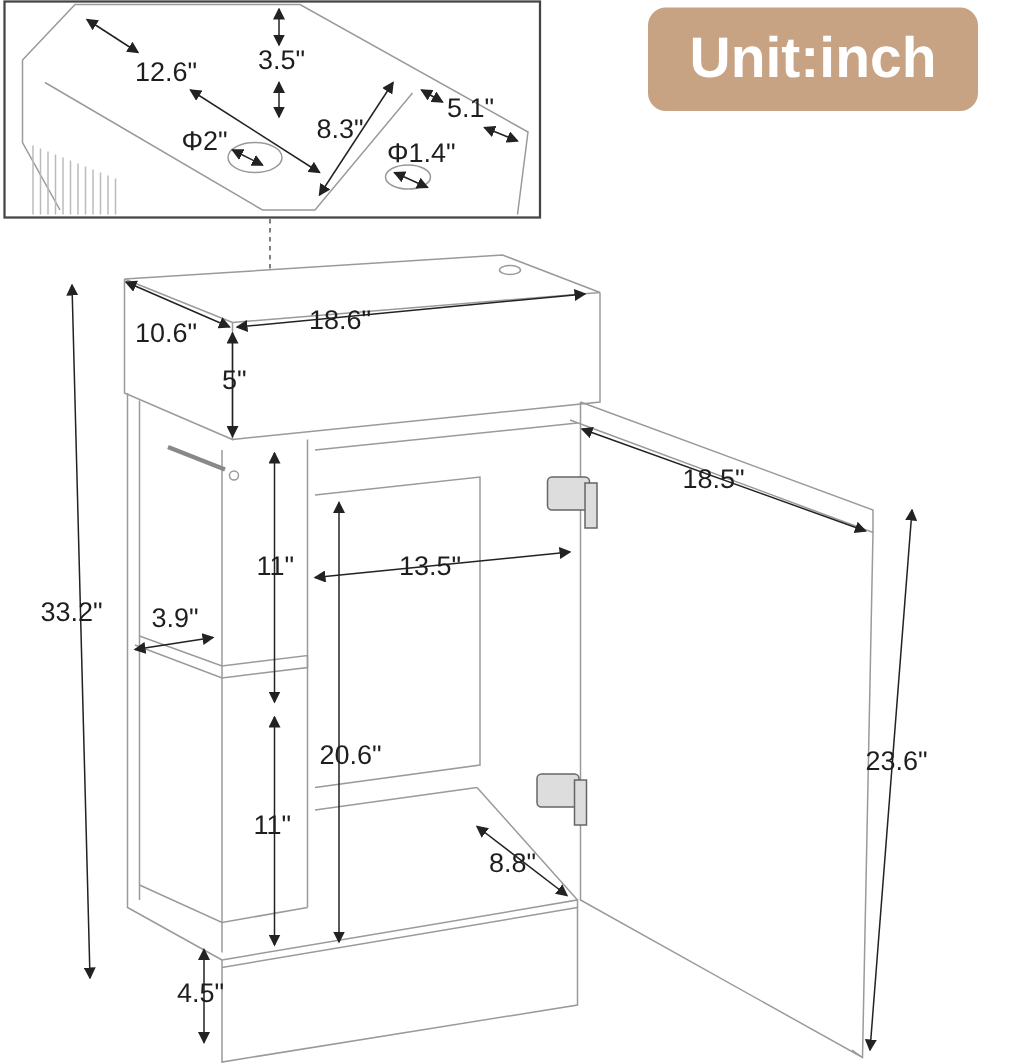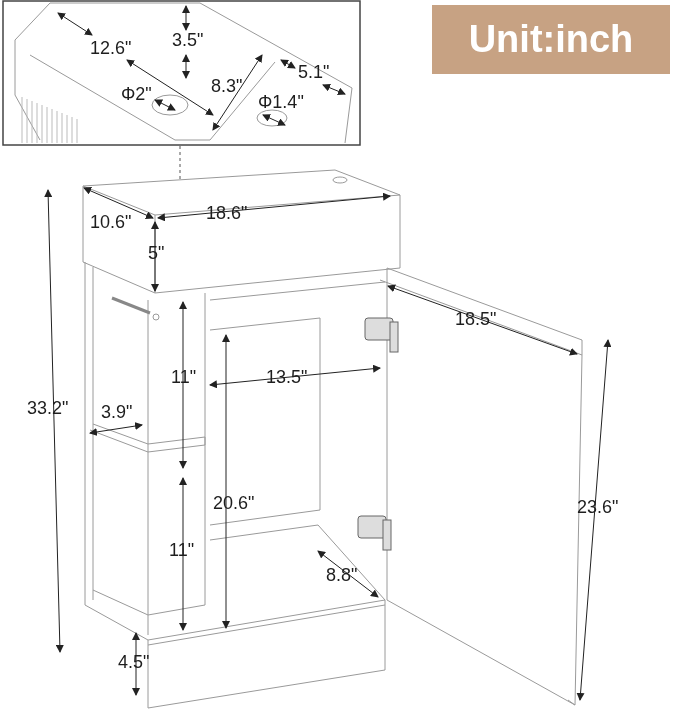--- a/index.html
+++ b/index.html
@@ -1,22 +1,22 @@
 <!DOCTYPE html>
 <html><head>
 <meta charset="utf-8">
 <style>
   html, body { margin:0; padding:0; background:#ffffff; }
   body { width:679px; height:709px; position:relative; overflow:hidden;
          font-family:"Liberation Sans", sans-serif; color:#222; }
   svg { position:absolute; left:0; top:0; }
   .dim { position:absolute; font-size:18px; color:#1e1e1e; white-space:nowrap;
          font-family:"Liberation Sans", sans-serif; background:transparent; }
-  .unit-badge { position:absolute; left:432px; top:5px; width:238px; height:69px;
-                background:#c7a283; border-radius:0;
+  .unit-badge { position:absolute; left:432px; top:5px; width:220px; height:69px;
+                background:#c7a283; border-radius:12px;
                 display:flex; align-items:center; justify-content:center; }
   .unit-badge span { color:#ffffff; font-size:38px; font-weight:bold;
                      font-family:"Liberation Sans", sans-serif; }
 </style>
 </head>
 <body>
 
 <svg width="679" height="709" viewBox="0 0 679 709">
   <defs>
     <marker id="ah" markerWidth="8" markerHeight="8" refX="7" refY="4" orient="auto-start-reverse">

